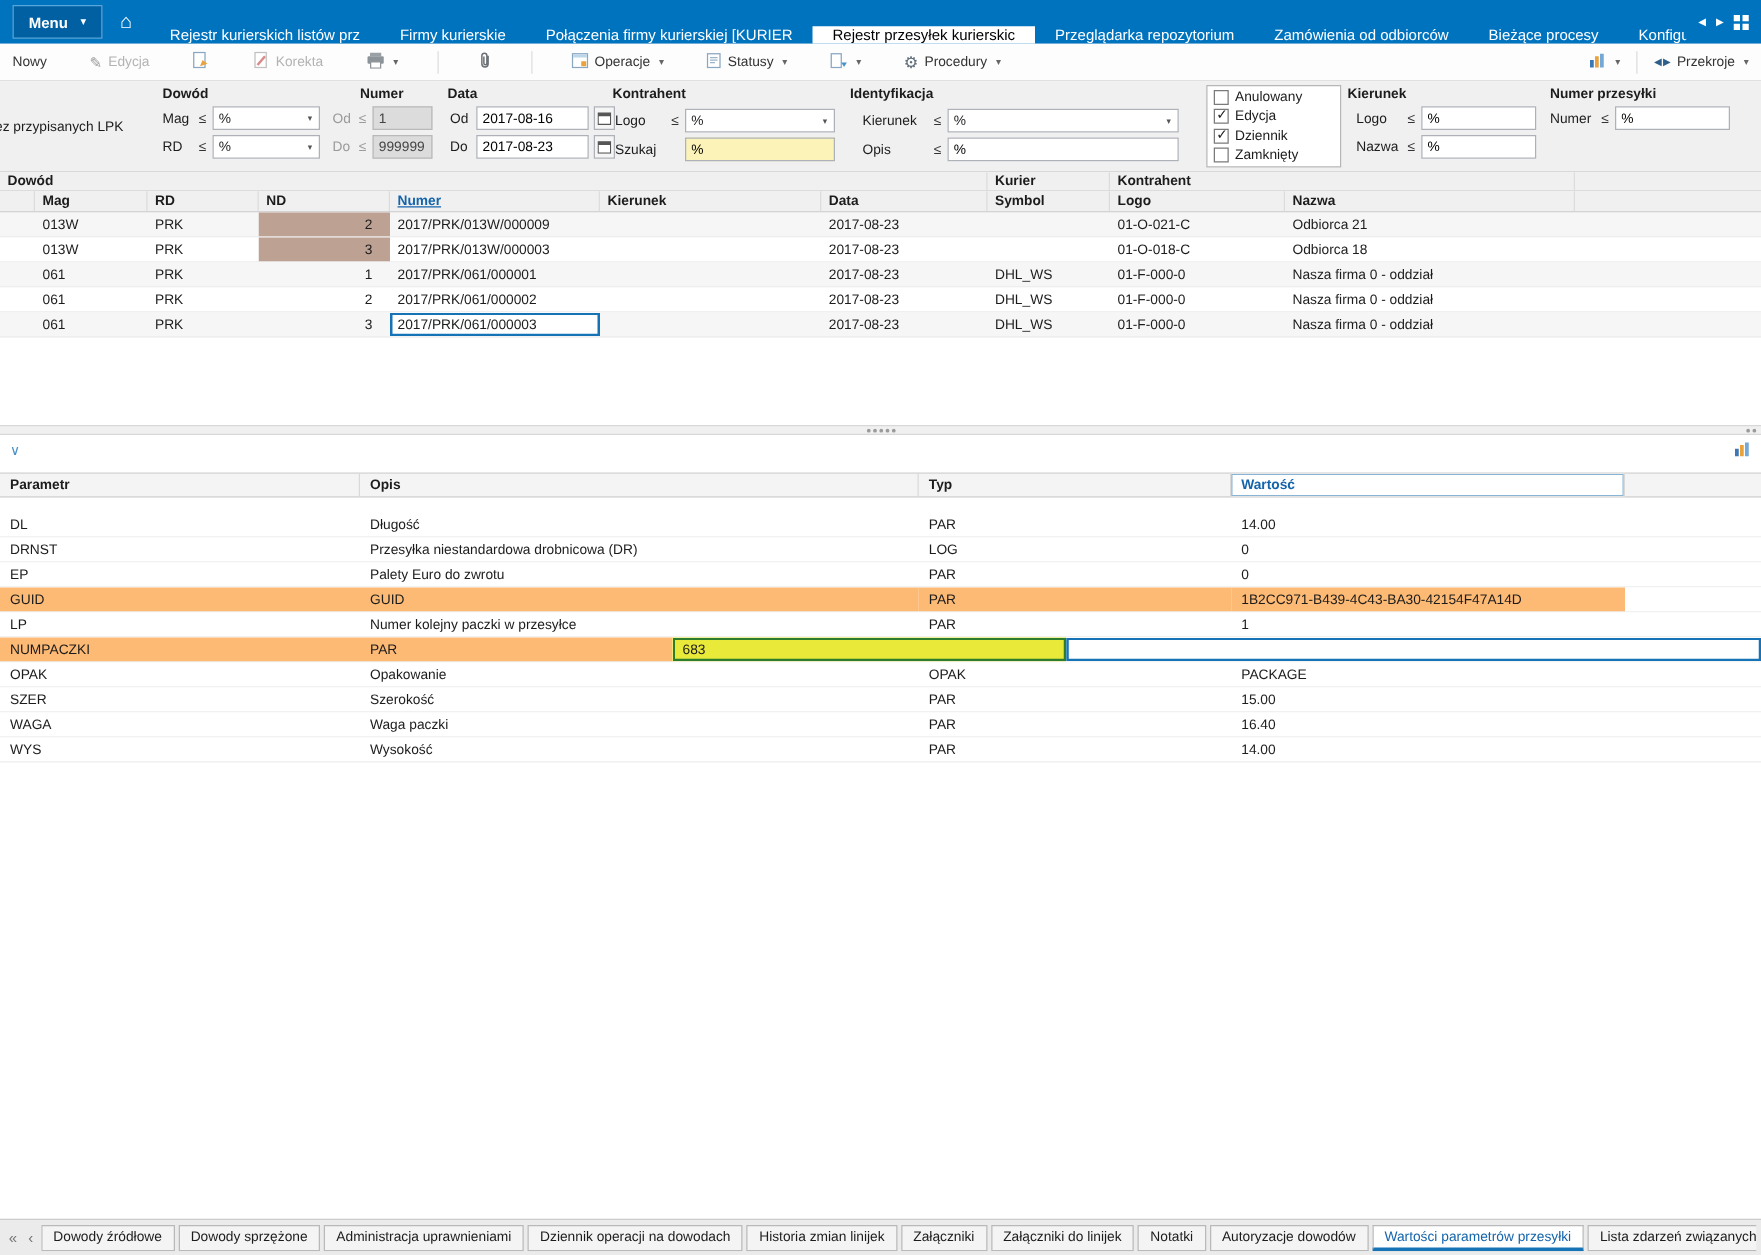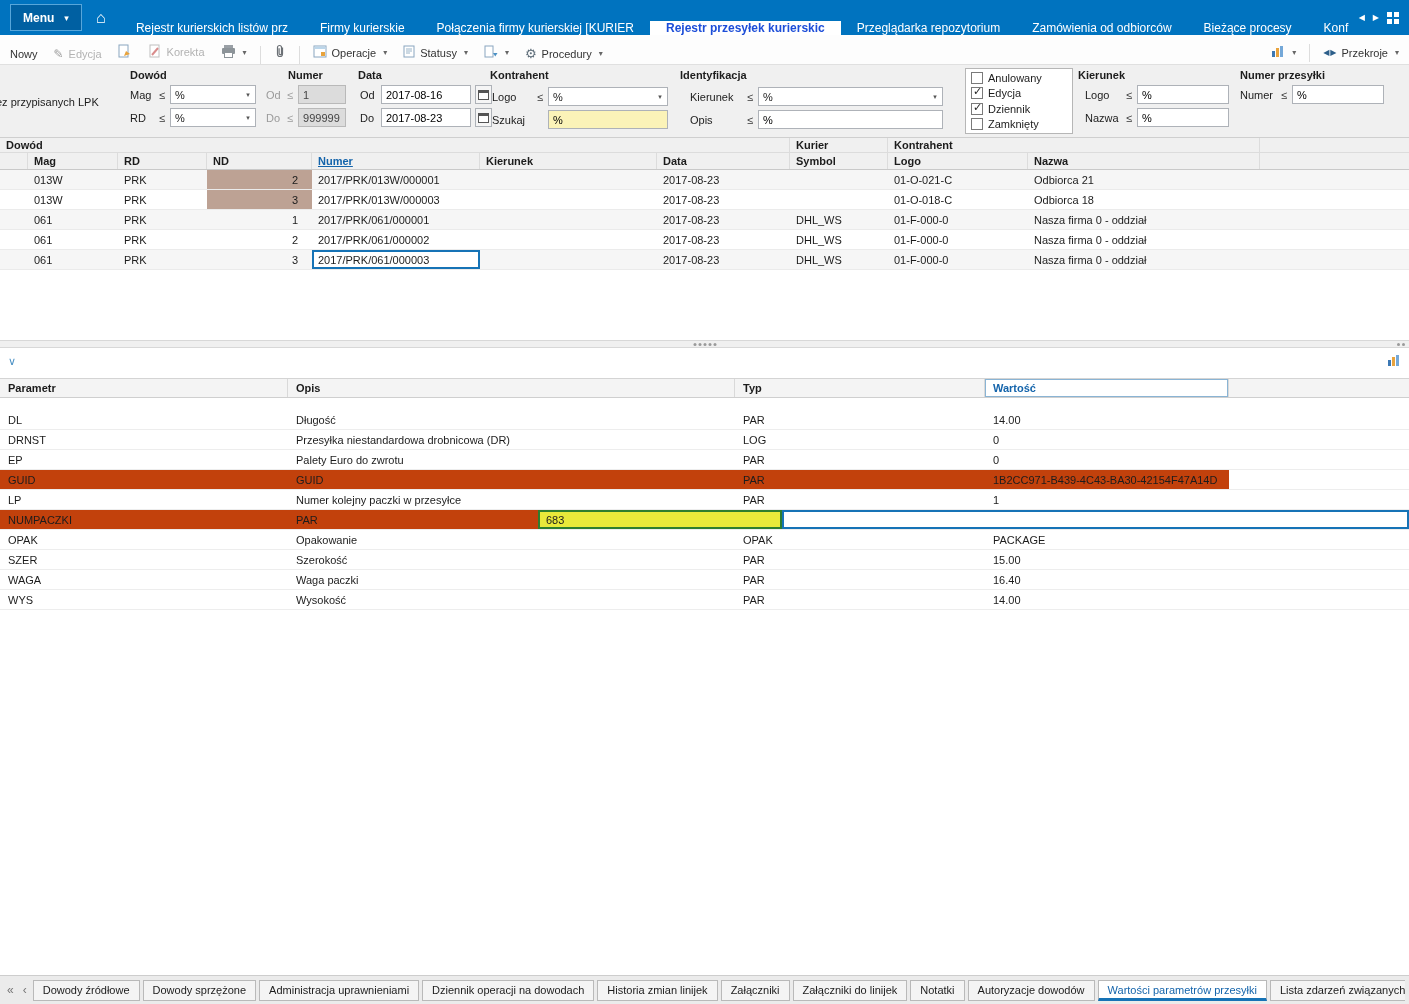--- a/index.html
+++ b/index.html
@@ -7,28 +7,28 @@
 body{font-family:"Liberation Sans","DejaVu Sans",sans-serif;font-size:11px;color:#1c1c1c;background:#fff}
 .app{position:relative;width:1409px;height:1004px;background:#fff}
 
 
 .topbar{position:absolute;top:0;left:0;right:0;height:35px;background:#0073bf;display:flex;align-items:stretch;color:#fff}
 .menu-btn{margin:4px 0 4px 10px;background:#0060a2;border:1px solid #57a6da;display:flex;align-items:center;gap:10px;padding:0 12px;font-weight:bold;font-size:12px;cursor:pointer}
 .menu-caret{font-size:9px}
 .home-btn{width:38px;display:flex;align-items:center;justify-content:center;font-size:16px;cursor:pointer}
 .top-tabs{display:flex;align-items:flex-end;flex:1;overflow:hidden}
 .top-tab{display:flex;align-items:center;padding:0 16px;font-size:12px;white-space:nowrap;cursor:pointer}
-.top-tab.active{background:#fff;color:#1d4ed8;font-weight:bold}
+.top-tab.active{background:#fff;color:#000000;font-weight:normal}
 .top-right{display:flex;align-items:center;gap:8px;padding:0 10px}
 .nav-tri{font-size:8px;cursor:pointer}
 .grid-icon{display:grid;grid-template-columns:5px 5px;grid-template-rows:5px 5px;gap:2px;cursor:pointer}
 .grid-icon i{background:#fff;display:block}
 
 
-.toolbar{position:absolute;top:35px;left:0;right:0;height:30px;background:#fdfdfd;border-bottom:1px solid #e0e0e0;display:flex;align-items:flex-end;padding:0 3px;gap:2px}
+.toolbar{position:absolute;top:35px;left:0;right:0;height:30px;background:#fdfdfd;border-bottom:1px solid #e0e0e0;display:flex;align-items:center;padding:0 3px;gap:20px}
 .tbtn{display:flex;align-items:center;gap:5px;padding:4px 7px;border-radius:2px;cursor:pointer;color:#333;white-space:nowrap}
 .tbtn.disabled{color:#b3b3b3;cursor:default}
 .caret{font-size:8px;color:#666;margin-left:2px}
 .ticon{font-size:12px;line-height:1}
 .pencil{color:#9a9a9a}
 .gear{color:#5f6e7a;font-size:13px}
 .sep{width:1px;height:18px;background:#ddd;margin:0 4px}
 .toolbar-right{margin-left:auto;display:flex;align-items:center;gap:2px}
 .tri-pair{display:flex;gap:1px;color:#2d5f8a;font-size:8px;align-items:center}
 
@@ -91,27 +91,27 @@
 
 .grid2{position:absolute;top:378px;left:0;right:0}
 .g2-head{display:flex;height:20px;background:#f4f4f4;border-top:1px solid #d4d4d4;border-bottom:1px solid #cfcfcf}
 .ph{border-right:1px solid #d9d9d9;display:flex;align-items:center;font-weight:bold;padding:0 8px;flex:0 0 auto;cursor:pointer}
 .ph.p-rest{flex:1 1 auto;border-right:none}
 .ph.sorted{box-shadow:inset 0 0 0 1px #8ab4d4;background:#fff}
 .ph.sorted span{color:#1464ab}
 .g2-gap{height:12px}
 .g2-row{display:flex;height:20px;border-bottom:1px solid #ededed;background:#fff;cursor:pointer}
 .pc{display:flex;align-items:center;padding:0 8px;overflow:hidden;white-space:nowrap}
-.yellow-cell{background:#c2410c}
+.yellow-cell{background:#fdba74}
 .edit-green{box-shadow:inset 0 0 0 2px #2e7d2e;background:#e9e93a}
 .sel-blue{box-shadow:inset 0 0 0 2px #1673b6;background:#fff}
 .p-param{width:288px;flex:0 0 auto}
 .p-opis{width:447px;flex:0 0 auto}
 .p-typ{width:250px;flex:0 0 auto}
-.p-wart{width:244px;flex:0 0 auto}
+.p-wart{width:315px;flex:0 0 auto}
 .p-rest{flex:1 1 auto}
 
 
 .bottom-bar{position:absolute;left:0;right:0;bottom:0;height:29px;background:#ebebeb;border-top:1px solid #cdcdcd;display:flex;align-items:center;padding:0 4px;gap:3px}
 .bnav{color:#777;font-size:12px;padding:0 3px;cursor:pointer}
 .btabs{display:flex;gap:3px;overflow:hidden;flex:1}
 .btab{border:1px solid #b9b9b9;background:#f4f4f4;padding:3px 9px 4px;white-space:nowrap;cursor:pointer}
 .btab.active{background:#fff;color:#1464ab;font-weight:normal;border-bottom:3px solid #1673b6;padding-bottom:1px}
 </style>
 </head>
@@ -429,21 +429,21 @@
       <div class="bc c-mag">
           <span>013W</span>
         </div>
       <div class="bc c-rd">
           <span>PRK</span>
         </div>
       <div class="bc c-nd num nd-brown">
           <span>2</span>
         </div>
       <div class="bc c-numer">
-          <span>2017/PRK/013W/000001</span>
+          <span>2017/PRK/013W/000009</span>
         </div>
       <div class="bc c-kier"></div>
       <div class="bc c-data">
           <span>2017-08-23</span>
         </div>
       <div class="bc c-sym">
           <span></span>
         </div>
       <div class="bc c-logo">
           <span>01-O-021-C</span>

